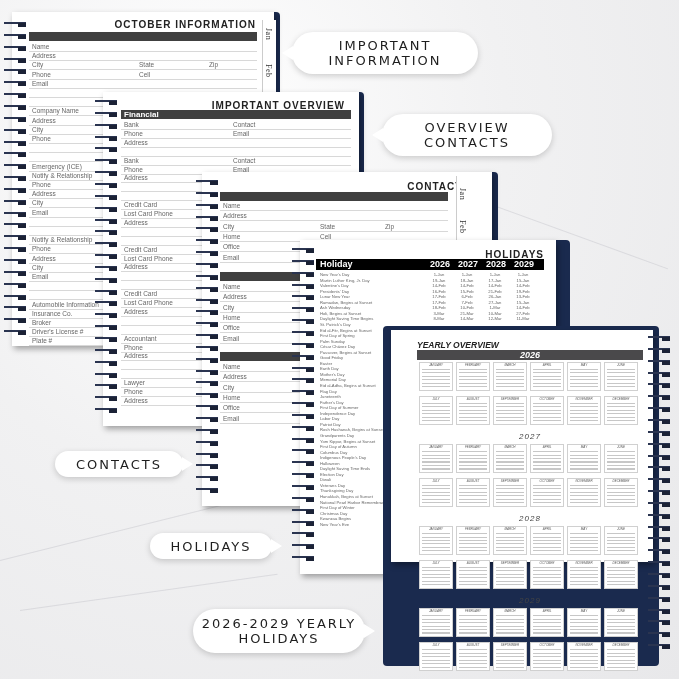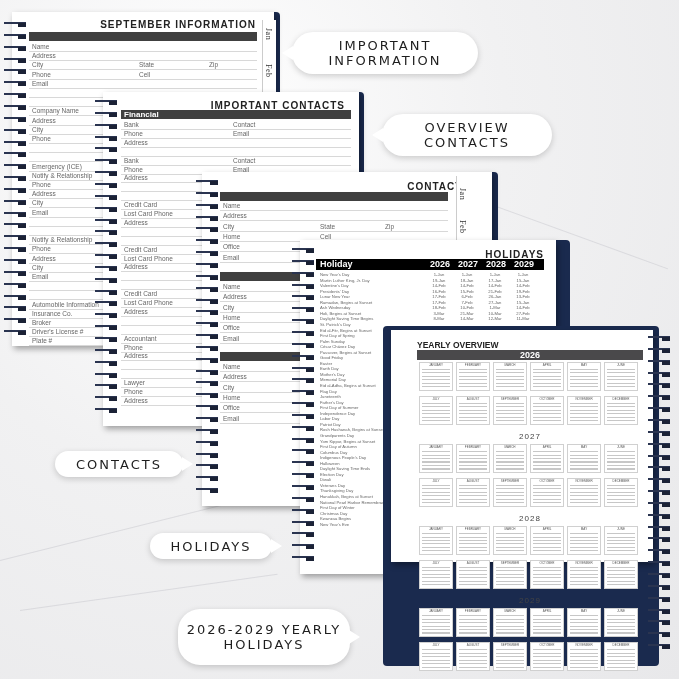--- a/index.html
+++ b/index.html
@@ -83,21 +83,21 @@
 </style>
 </head>
 <body>
 
 <div class="marble-vein" style="left:0;top:560px;width:300px;transform:rotate(-14deg);"></div>
 <div class="marble-vein" style="left:20px;top:610px;width:260px;transform:rotate(-8deg);"></div>
 <div class="marble-vein" style="left:480px;top:200px;width:200px;transform:rotate(20deg);"></div>
 
 <div class="cover-edge" style="left:268px;top:12px;width:12px;height:334px;"></div>
 <div class="page" style="left:12px;top:12px;width:262px;height:334px;">
-  <div class="page-title" style="top:7px;right:18px;">SEPTEMBER INFORMATION</div>
+  <div class="page-title" style="top:7px;right:18px;">OCTOBER INFORMATION</div>
   <div class="bar" style="left:17px;top:20px;width:228px;"></div>
   <div id="pi-rows"></div>
   <div class="tab-strip" style="left:250px;top:8px;height:320px;">
     <span class="tab" style="top:8px;">Jan</span>
     <span class="tab" style="top:44px;">Feb</span>
     <span class="tab" style="top:80px;">M</span>
   </div>
 <div class="row" style="left: 17px; top: 30px; width: 228px;">
       <span style="left: 3px;">Name</span>
     </div>
@@ -226,21 +226,21 @@
     <div class="coil" style="top: 248.889px;"></div>
     <div class="coil" style="top: 260.741px;"></div>
     <div class="coil" style="top: 272.593px;"></div>
     <div class="coil" style="top: 284.444px;"></div>
     <div class="coil" style="top: 296.296px;"></div>
     <div class="coil" style="top: 308.148px;"></div>
   </div>
 
 <div class="cover-edge" style="left:354px;top:92px;width:10px;height:334px;"></div>
 <div class="page" style="left:103px;top:92px;width:256px;height:334px;">
-  <div class="page-title" style="top:8px;right:14px;">IMPORTANT CONTACTS</div>
+  <div class="page-title" style="top:8px;right:14px;">IMPORTANT OVERVIEW</div>
   <div class="bar" style="left:18px;top:18px;width:230px;">
     <div class="bar-label">Financial</div>
   </div>
   <div id="ic-rows"></div>
 <div class="row" style="left: 18px; top: 28px; width: 230px;">
       <span style="left: 3px;">Bank</span>
       <span style="left: 112px;">Contact</span>
     </div>
     <div class="row" style="left: 18px; top: 36.9px; width: 230px;">
       <span style="left: 3px;">Phone</span>
@@ -678,21 +678,21 @@
     <div class="coil" style="top: 237.037px;"></div>
     <div class="coil" style="top: 248.889px;"></div>
     <div class="coil" style="top: 260.741px;"></div>
     <div class="coil" style="top: 272.593px;"></div>
     <div class="coil" style="top: 284.444px;"></div>
     <div class="coil" style="top: 296.296px;"></div>
     <div class="coil" style="top: 308.148px;"></div>
   </div>
 
 <div class="cover-edge" style="left:383px;top:326px;width:276px;height:340px;border-radius:4px;"></div>
-<div class="page" style="left:391px;top:330px;width:262px;height:232px;">
+<div class="page" style="left:391px;top:330px;width:262px;height:232px;font-style:italic;">
   <div style="position:absolute;left:26px;top:10px;font-weight:bold;font-size:8.5px;color:#222;">YEARLY OVERVIEW</div>
   <div id="yo-body"></div>
 <div class="yo-year-bar" style="left: 26px; top: 20px; width: 226px;">2026</div>
     <div class="mini-month" style="left: 28px; top: 32px;">
       <div class="mm-name">JANUARY</div>
       <div class="mm-grid"></div>
     </div>
     <div class="mini-month" style="left: 65px; top: 32px;">
       <div class="mm-name">FEBRUARY</div>
       <div class="mm-grid"></div>
@@ -926,17 +926,17 @@
   <span>CONTACTS</span>
 </div>
 <div class="callout" style="left:55px;top:451px;width:128px;height:26px;">
   <span class="tail tail-right"></span>
   <span>CONTACTS</span>
 </div>
 <div class="callout" style="left:150px;top:533px;width:122px;height:26px;">
   <span class="tail tail-right"></span>
   <span>HOLIDAYS</span>
 </div>
-<div class="callout" style="left:178px;top:609px;width:172px;height:56px;">
+<div class="callout" style="left:193px;top:609px;width:172px;height:44px;">
   <span class="tail tail-right"></span>
   <span>2026-2029 YEARLY</span>
   <span>HOLIDAYS</span>
 </div>
 
 </body></html>

